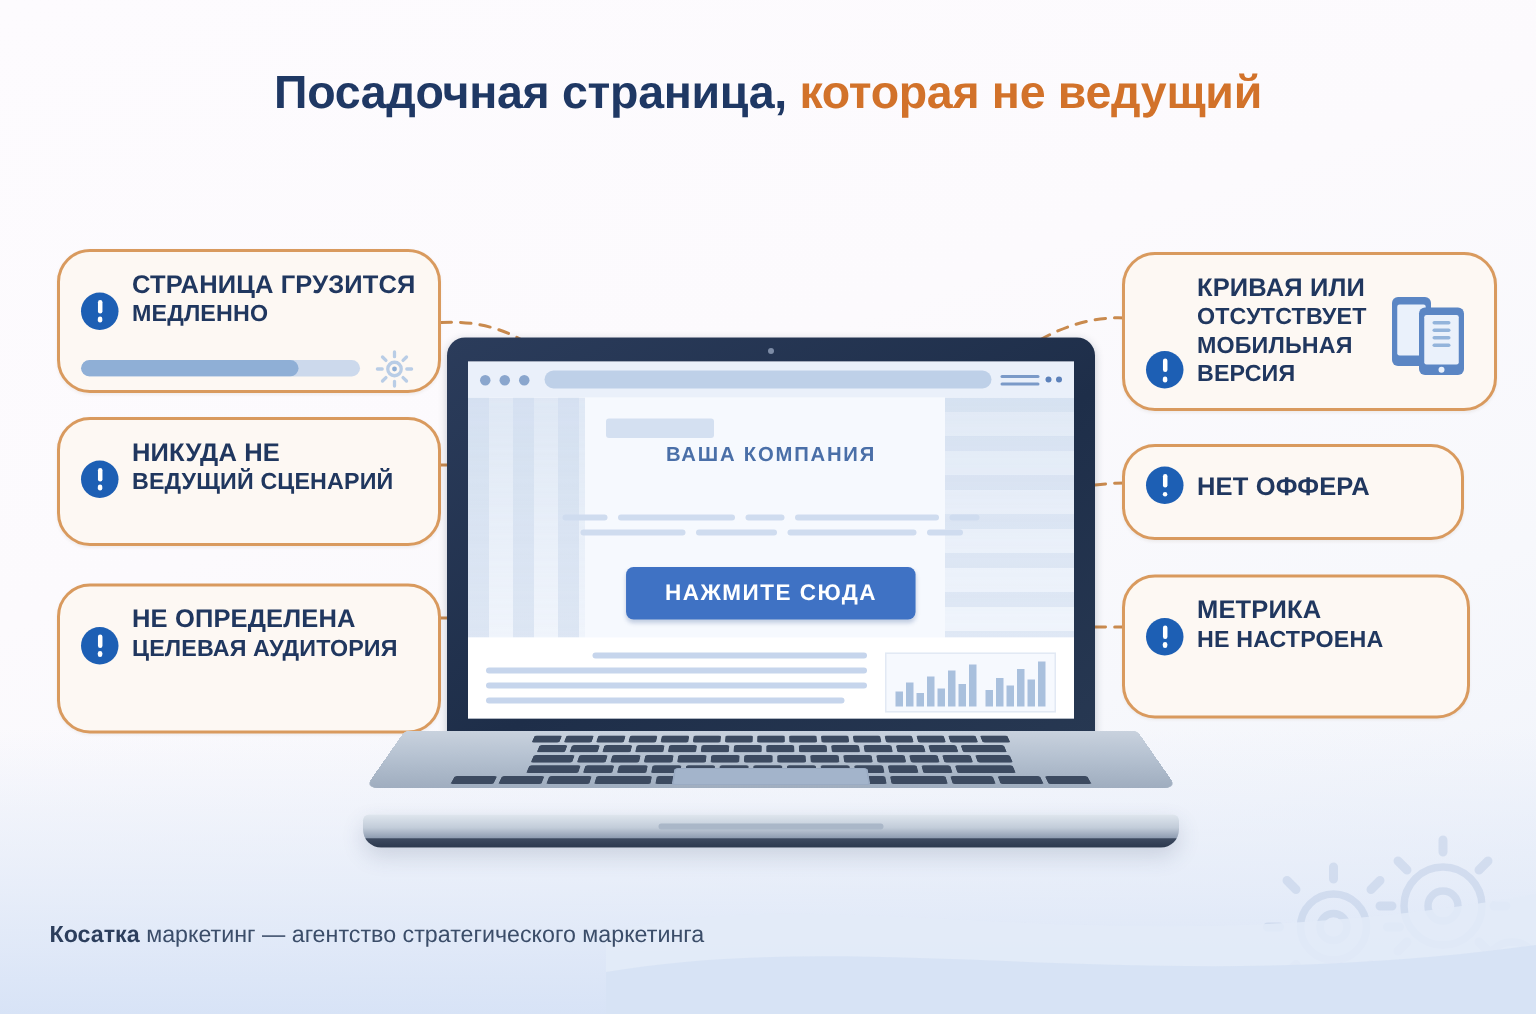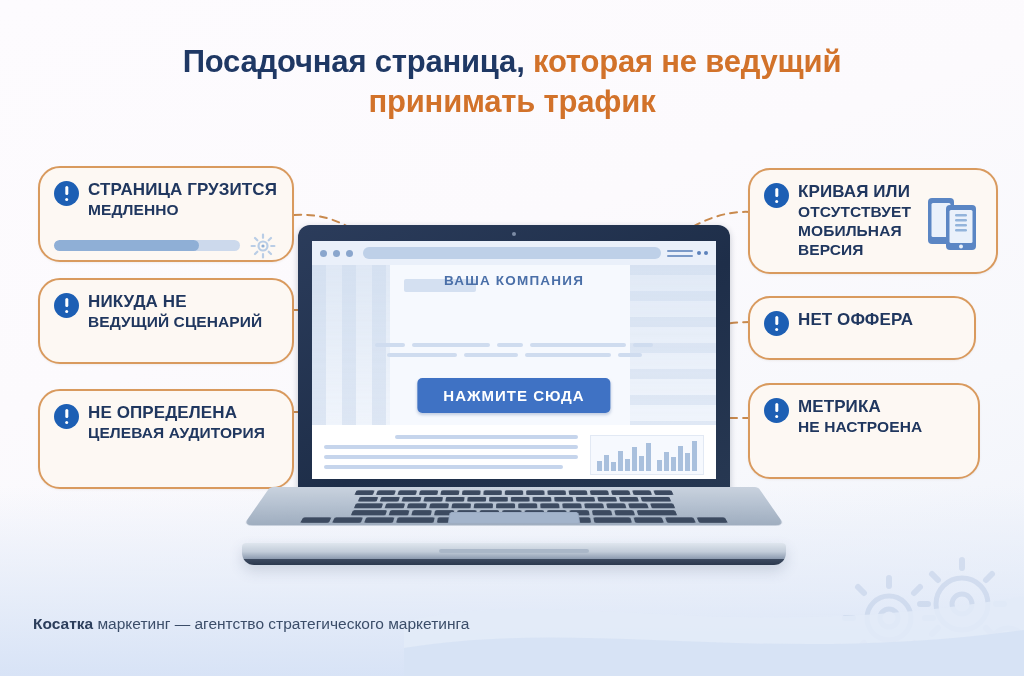--- a/index.html
+++ b/index.html
@@ -52,21 +52,21 @@
     position: absolute;
     box-sizing: border-box;
     background: #fdf8f3;
     border: 2px solid #d99a5e;
     border-radius: 22px;
     padding: 12px 16px 12px 14px;
     box-shadow: 0 1px 2px rgba(120,90,60,0.08);
   }
   .callout-head {
     display: flex;
-    align-items: flex-start;
+    align-items: flex-end;
     gap: 9px;
   }
   .warn-icon {
     flex: 0 0 auto;
     width: 25px; height: 25px;
     border-radius: 50%;
     background: #1d5fb4;
     position: relative;
     margin-top: 1px;
   }
@@ -183,21 +183,21 @@
       linear-gradient(180deg, rgba(186,205,231,.5), rgba(200,216,238,.2)),
       repeating-linear-gradient(180deg, rgba(150,176,214,.3) 0 10px, rgba(255,255,255,0) 10px 26px);
     opacity: .7;
   }
   .logo-ph {
     position: absolute; left: 92px; top: 14px;
     width: 72px; height: 13px; border-radius: 2px;
     background: #d4e0f1;
   }
   .company {
-    position: absolute; left: 0; right: 0; top: 8px;
+    position: absolute; left: 0; right: 0; top: 30px;
     text-align: center;
     color: #4a6fa8;
     font-size: 13.5px;
     font-weight: bold;
     letter-spacing: 1.2px;
   }
   .h1-row {
     position: absolute; left: 0; right: 0; top: 44px;
     text-align: center;
     white-space: nowrap;
@@ -320,21 +320,20 @@
       <path d="M0 96 C150 58 330 122 620 70 L620 150 L0 150 Z" fill="#e3ebf8" opacity=".85"></path>
       <path d="M0 122 C180 92 360 140 620 104 L620 150 L0 150 Z" fill="#d5e1f4" opacity=".8"></path>
     </svg>
   </div>
 
   <div class="title-wrap">
     <div class="title-line">
       <span class="t-dark">Посадочная страница,</span>
       <span class="t-accent">которая не ведущий</span>
     </div>
-    <div class="title-line t-accent">принимать трафик</div>
   </div>
 
   <svg id="connectors" viewBox="0 0 1024 676">
     <g fill="none" stroke="#c98a4e" stroke-width="2" stroke-dasharray="7 6" stroke-linecap="round">
       <path d="M294 215 C340 212 368 238 382 258"></path>
       <path d="M294 310 C320 310 340 312 352 318"></path>
       <path d="M294 412 C318 412 336 412 349 415"></path>
       <path d="M750 212 C714 210 676 232 661 256"></path>
       <path d="M750 322 C724 322 692 330 676 339"></path>
       <path d="M750 418 C716 418 670 418 642 420"></path>

